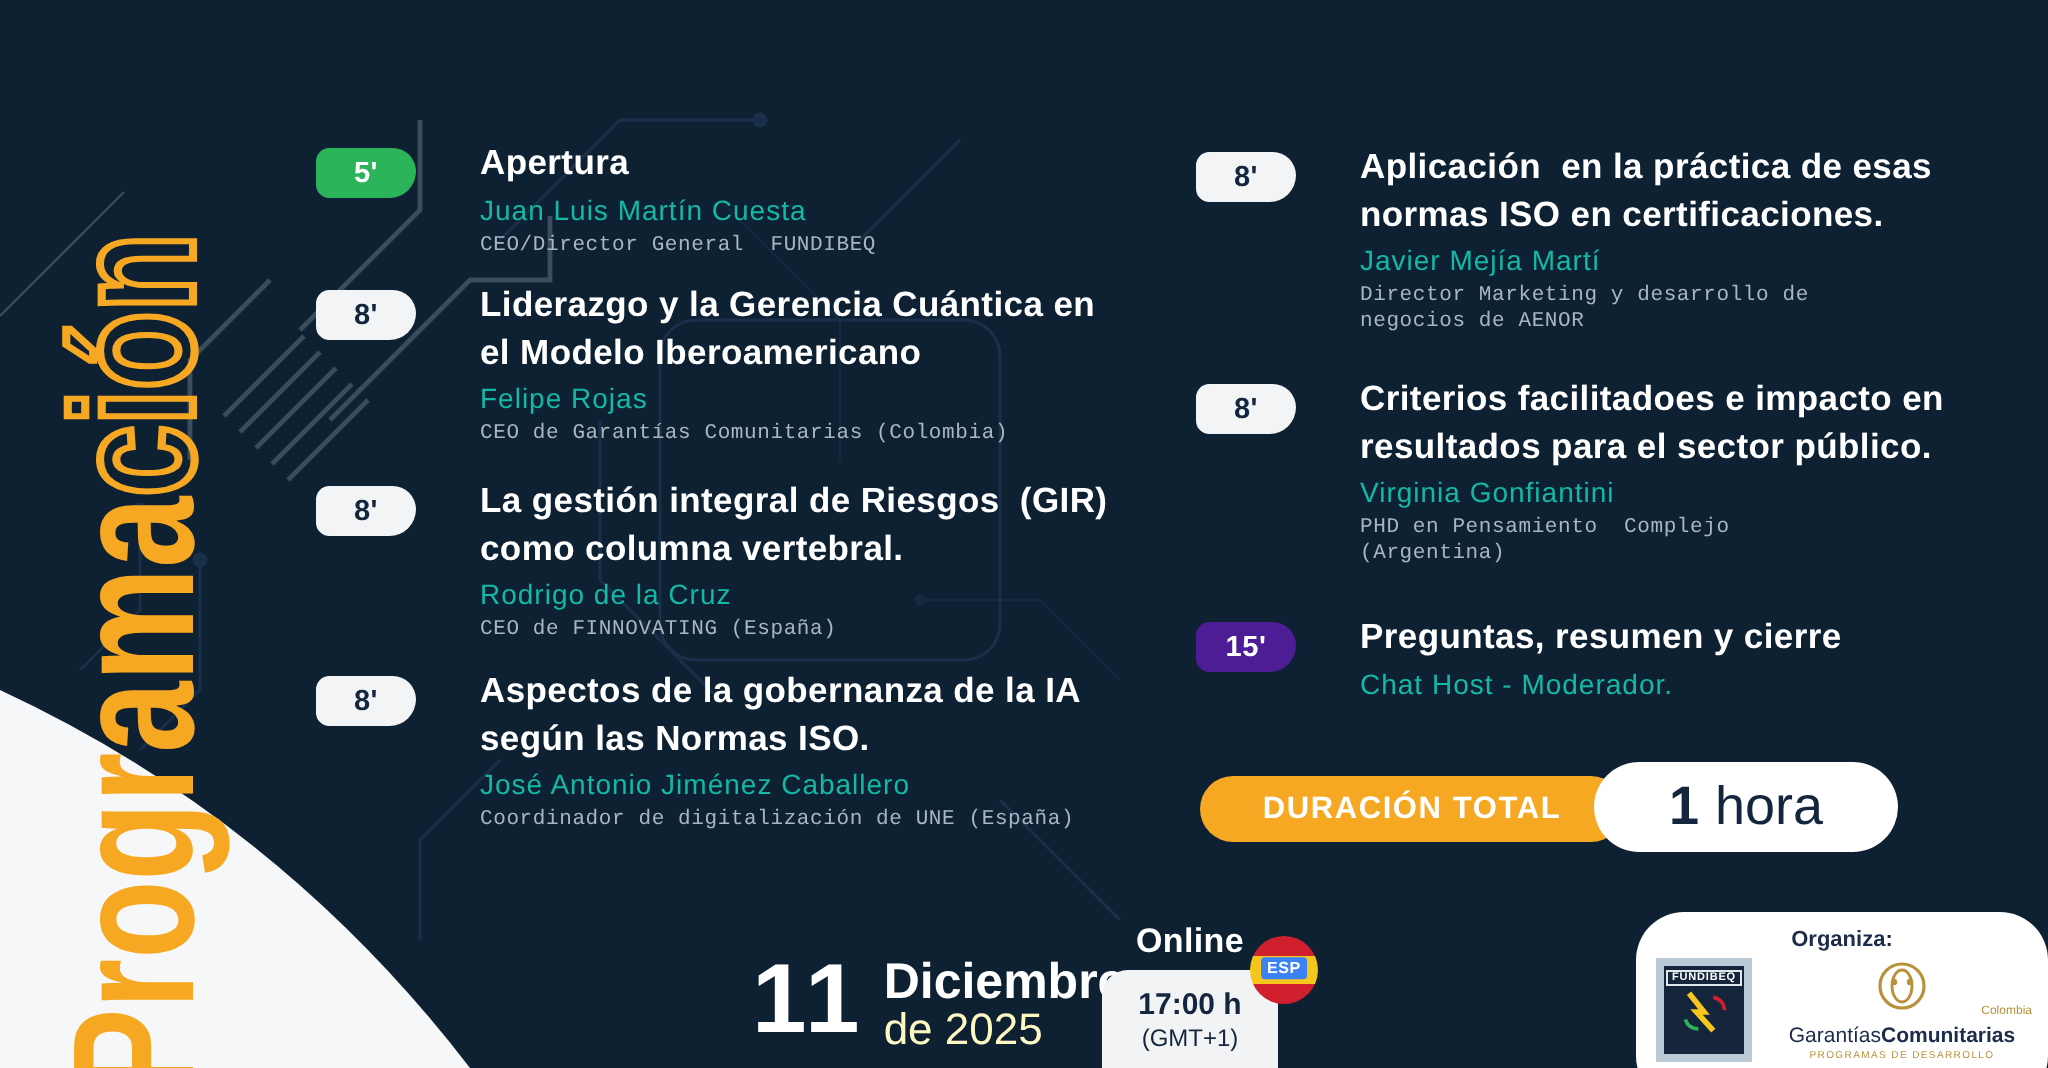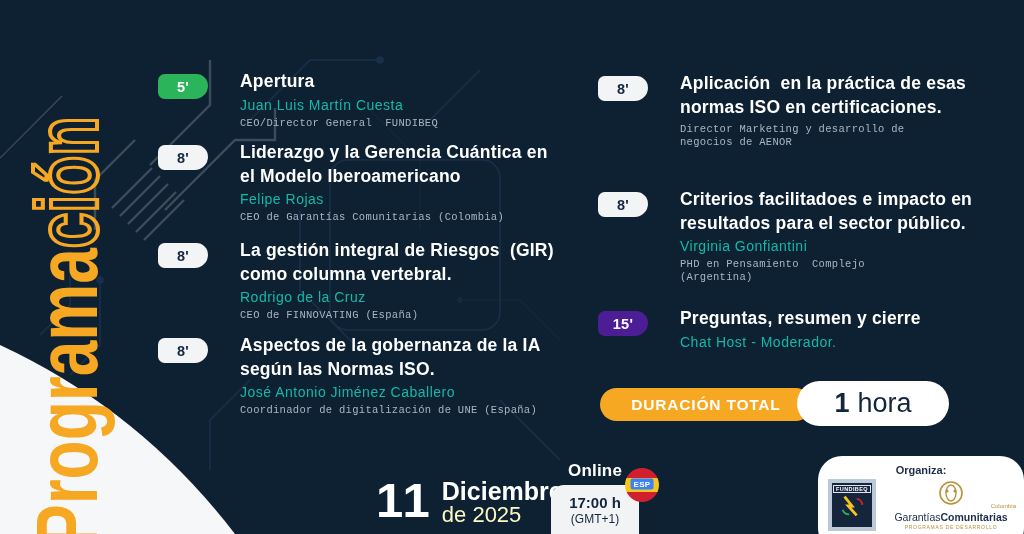--- a/index.html
+++ b/index.html
@@ -170,20 +170,21 @@
       <div class="speaker">José Antonio Jiménez Caballero</div>
       <div class="role">Coordinador de digitalización de UNE (España)</div>
     </div>
   </div>
 
   <div class="item" style="left:598px;top:72px">
     <span class="badge" style="background-color: rgb(242, 244, 246); color: rgb(19, 38, 62);">8'</span>
     <div class="txt">
       <div class="title">Aplicación  en la práctica de esas
 normas ISO en certificaciones.</div>
+      <div class="speaker">Javier Mejía Martí</div>
       <div class="role">Director Marketing y desarrollo de
 negocios de AENOR</div>
     </div>
   </div>
 
   <div class="item" style="left:598px;top:188px">
     <span class="badge" style="background-color: rgb(242, 244, 246); color: rgb(19, 38, 62);">8'</span>
     <div class="txt">
       <div class="title">Criterios facilitadoes e impacto en
 resultados para el sector público.</div>

